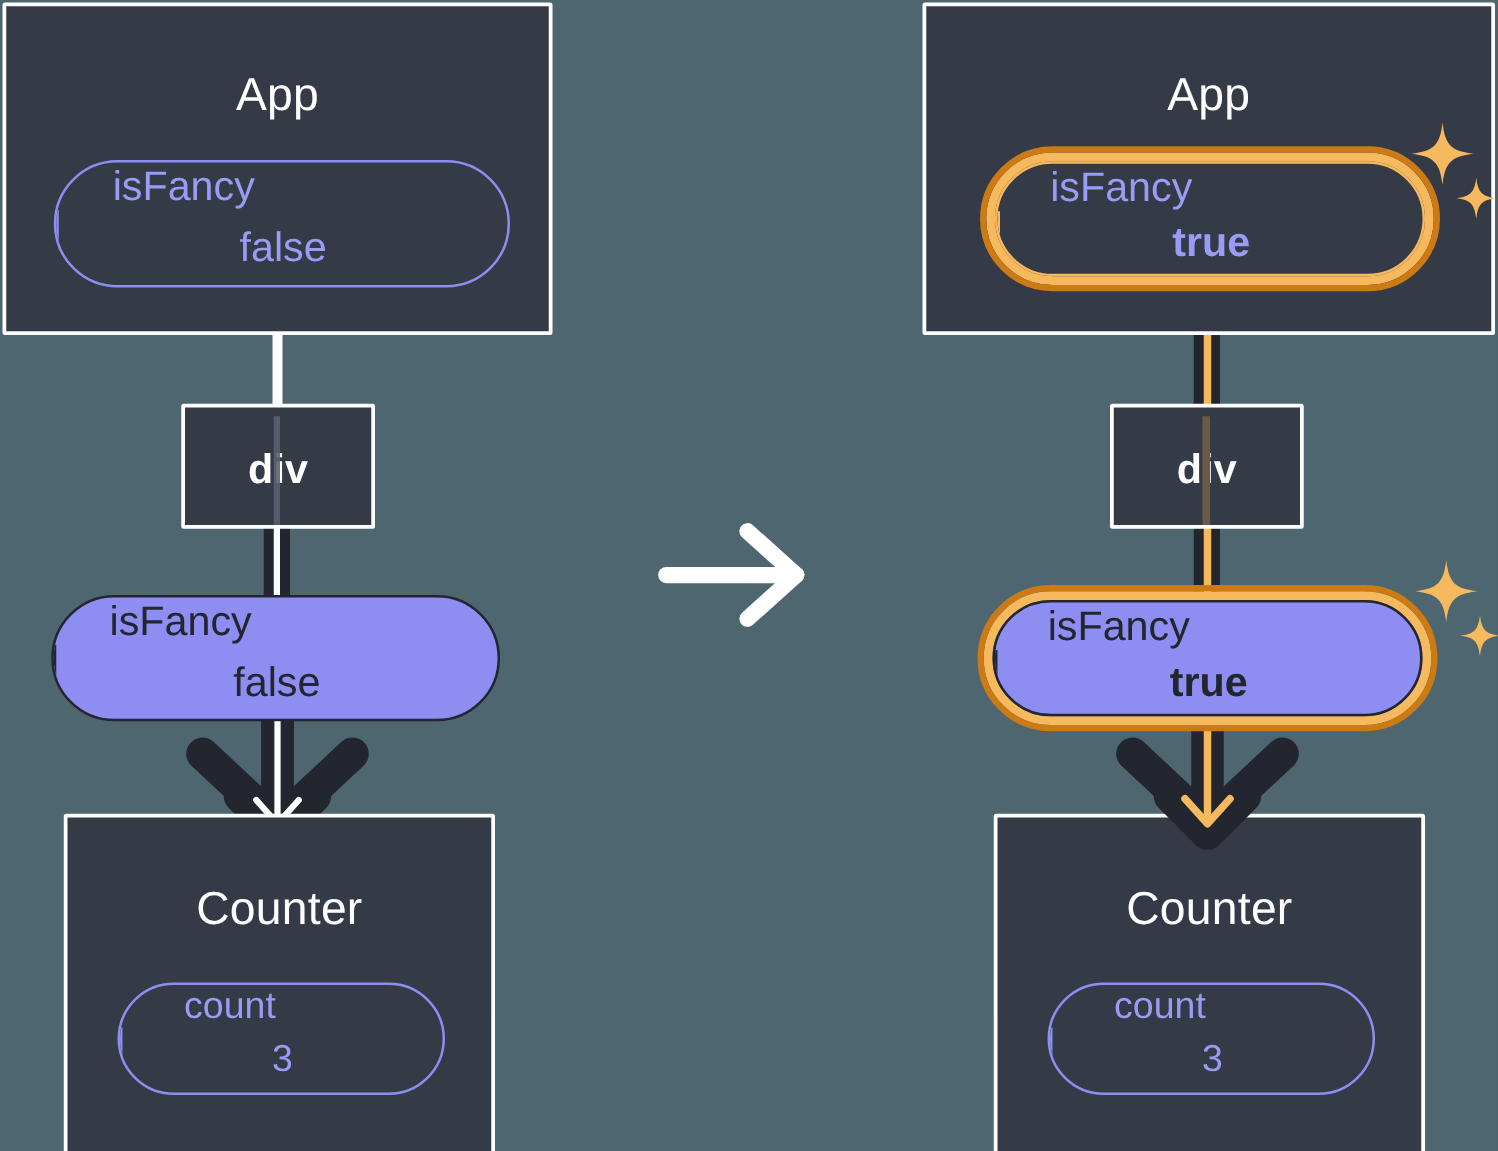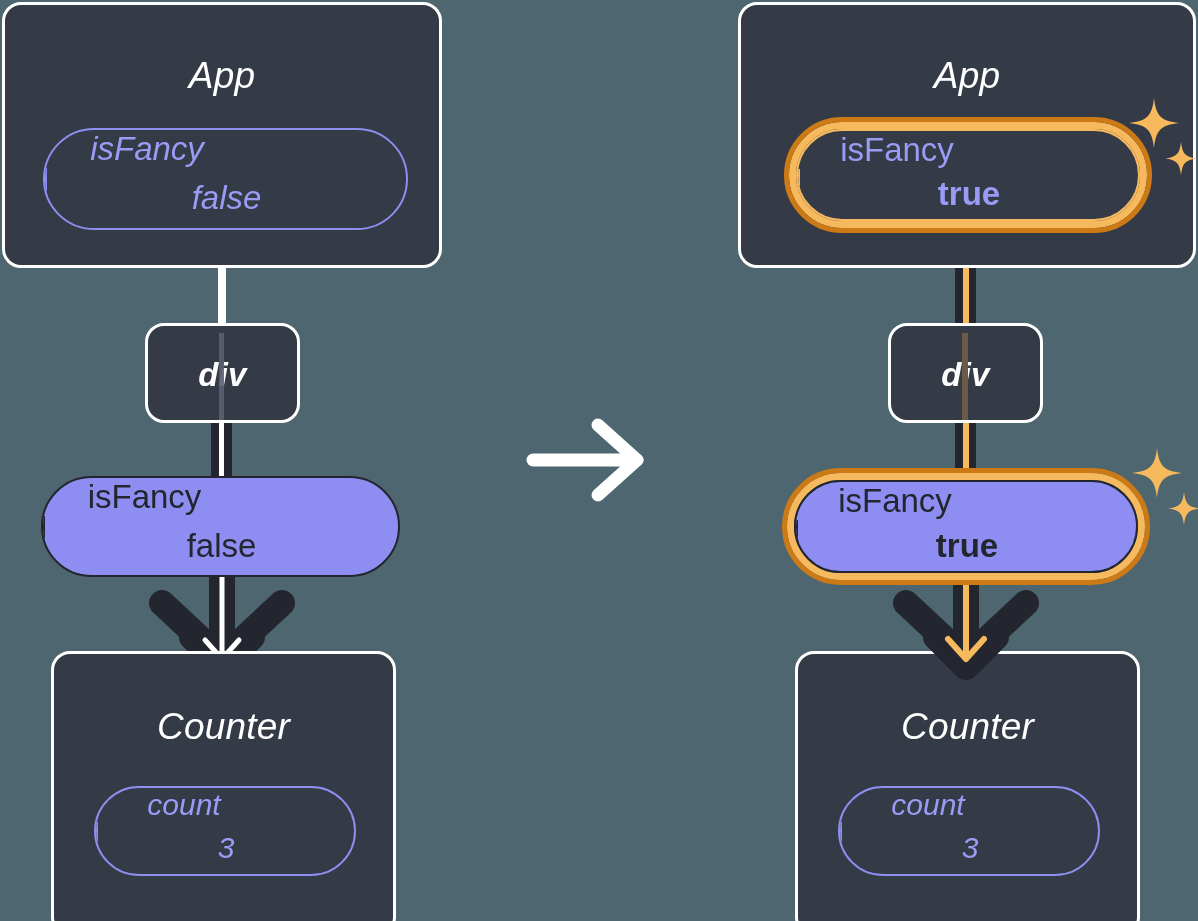--- a/index.html
+++ b/index.html
@@ -19,24 +19,23 @@
     height: 921px;
   }
 
   
   .abs { position: absolute; }
 
   .card {
     position: absolute;
     background: #343a46;
     border: 3px solid #ffffff;
-    border-radius: 19px;
+    border-radius: 2px;
     box-sizing: border-box;
     z-index: 5;
-    font-style: italic;
   }
   .card-title {
     position: absolute;
     left: 0; right: 0;
     text-align: center;
     color: #ffffff;
     font-size: 37px;
     font-weight: 400;
     letter-spacing: 0.2px;
   }

